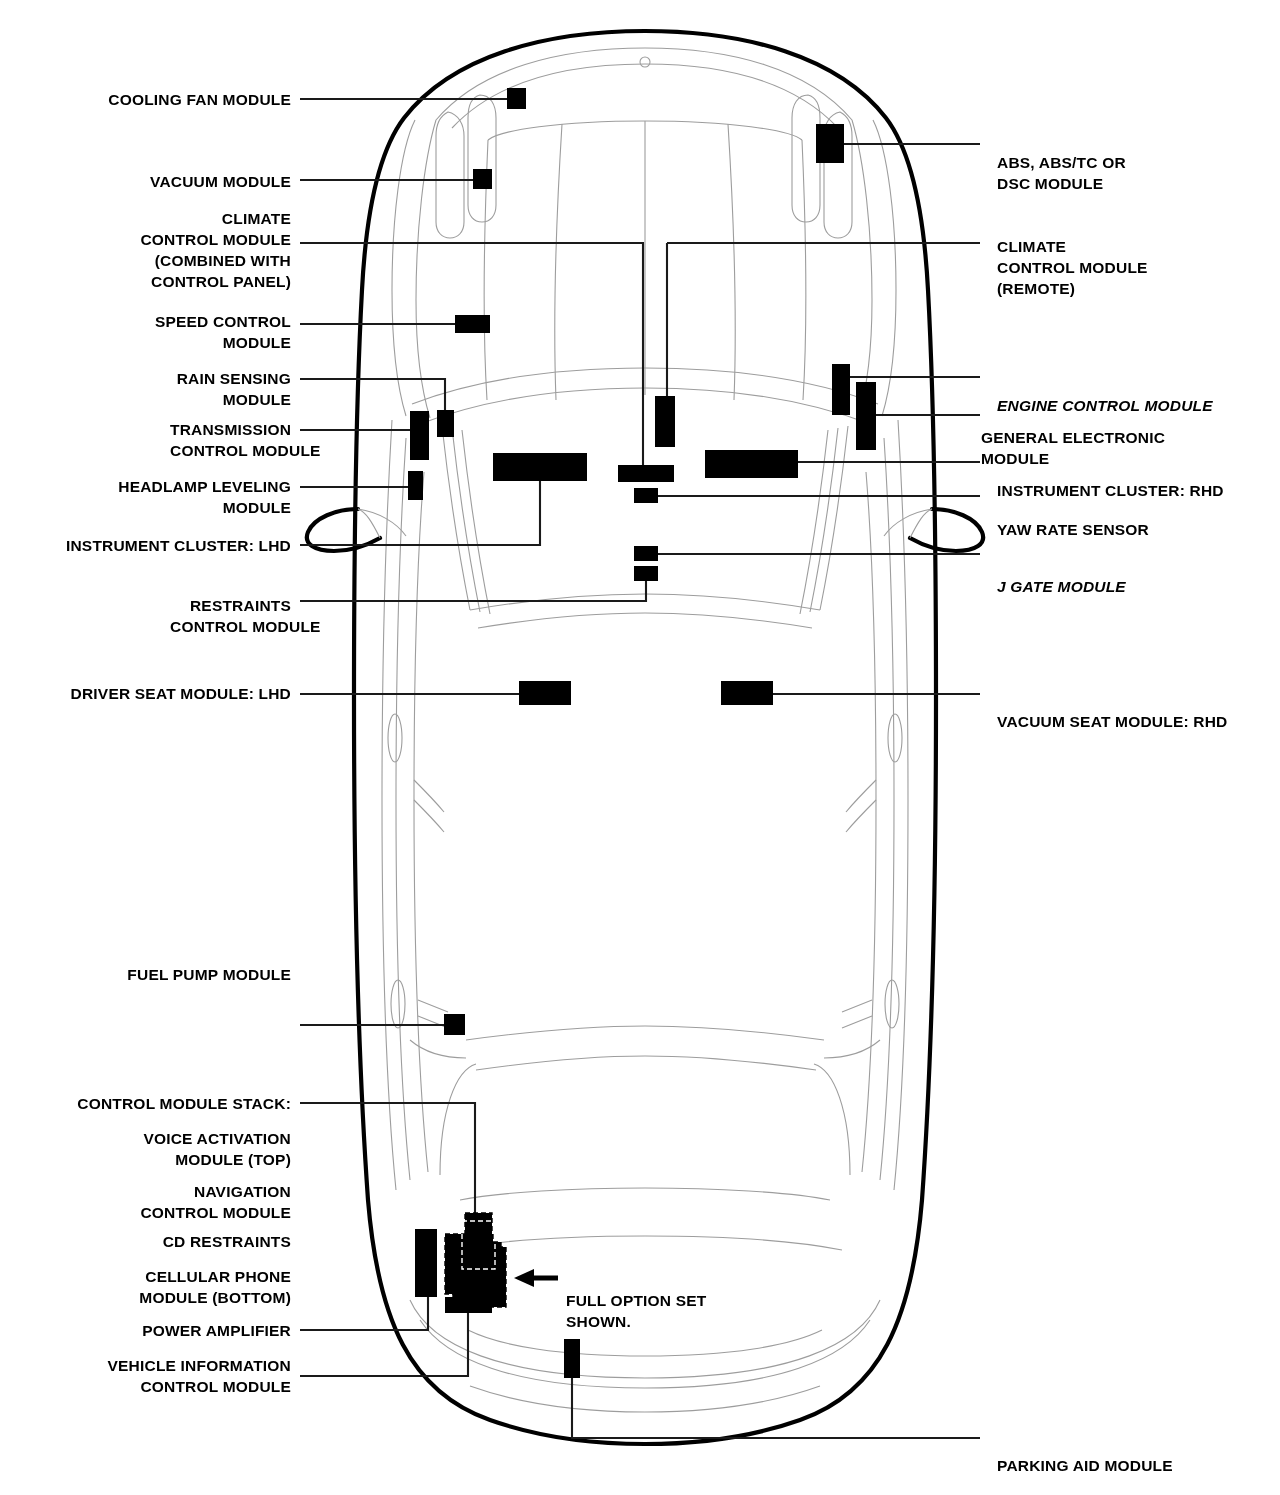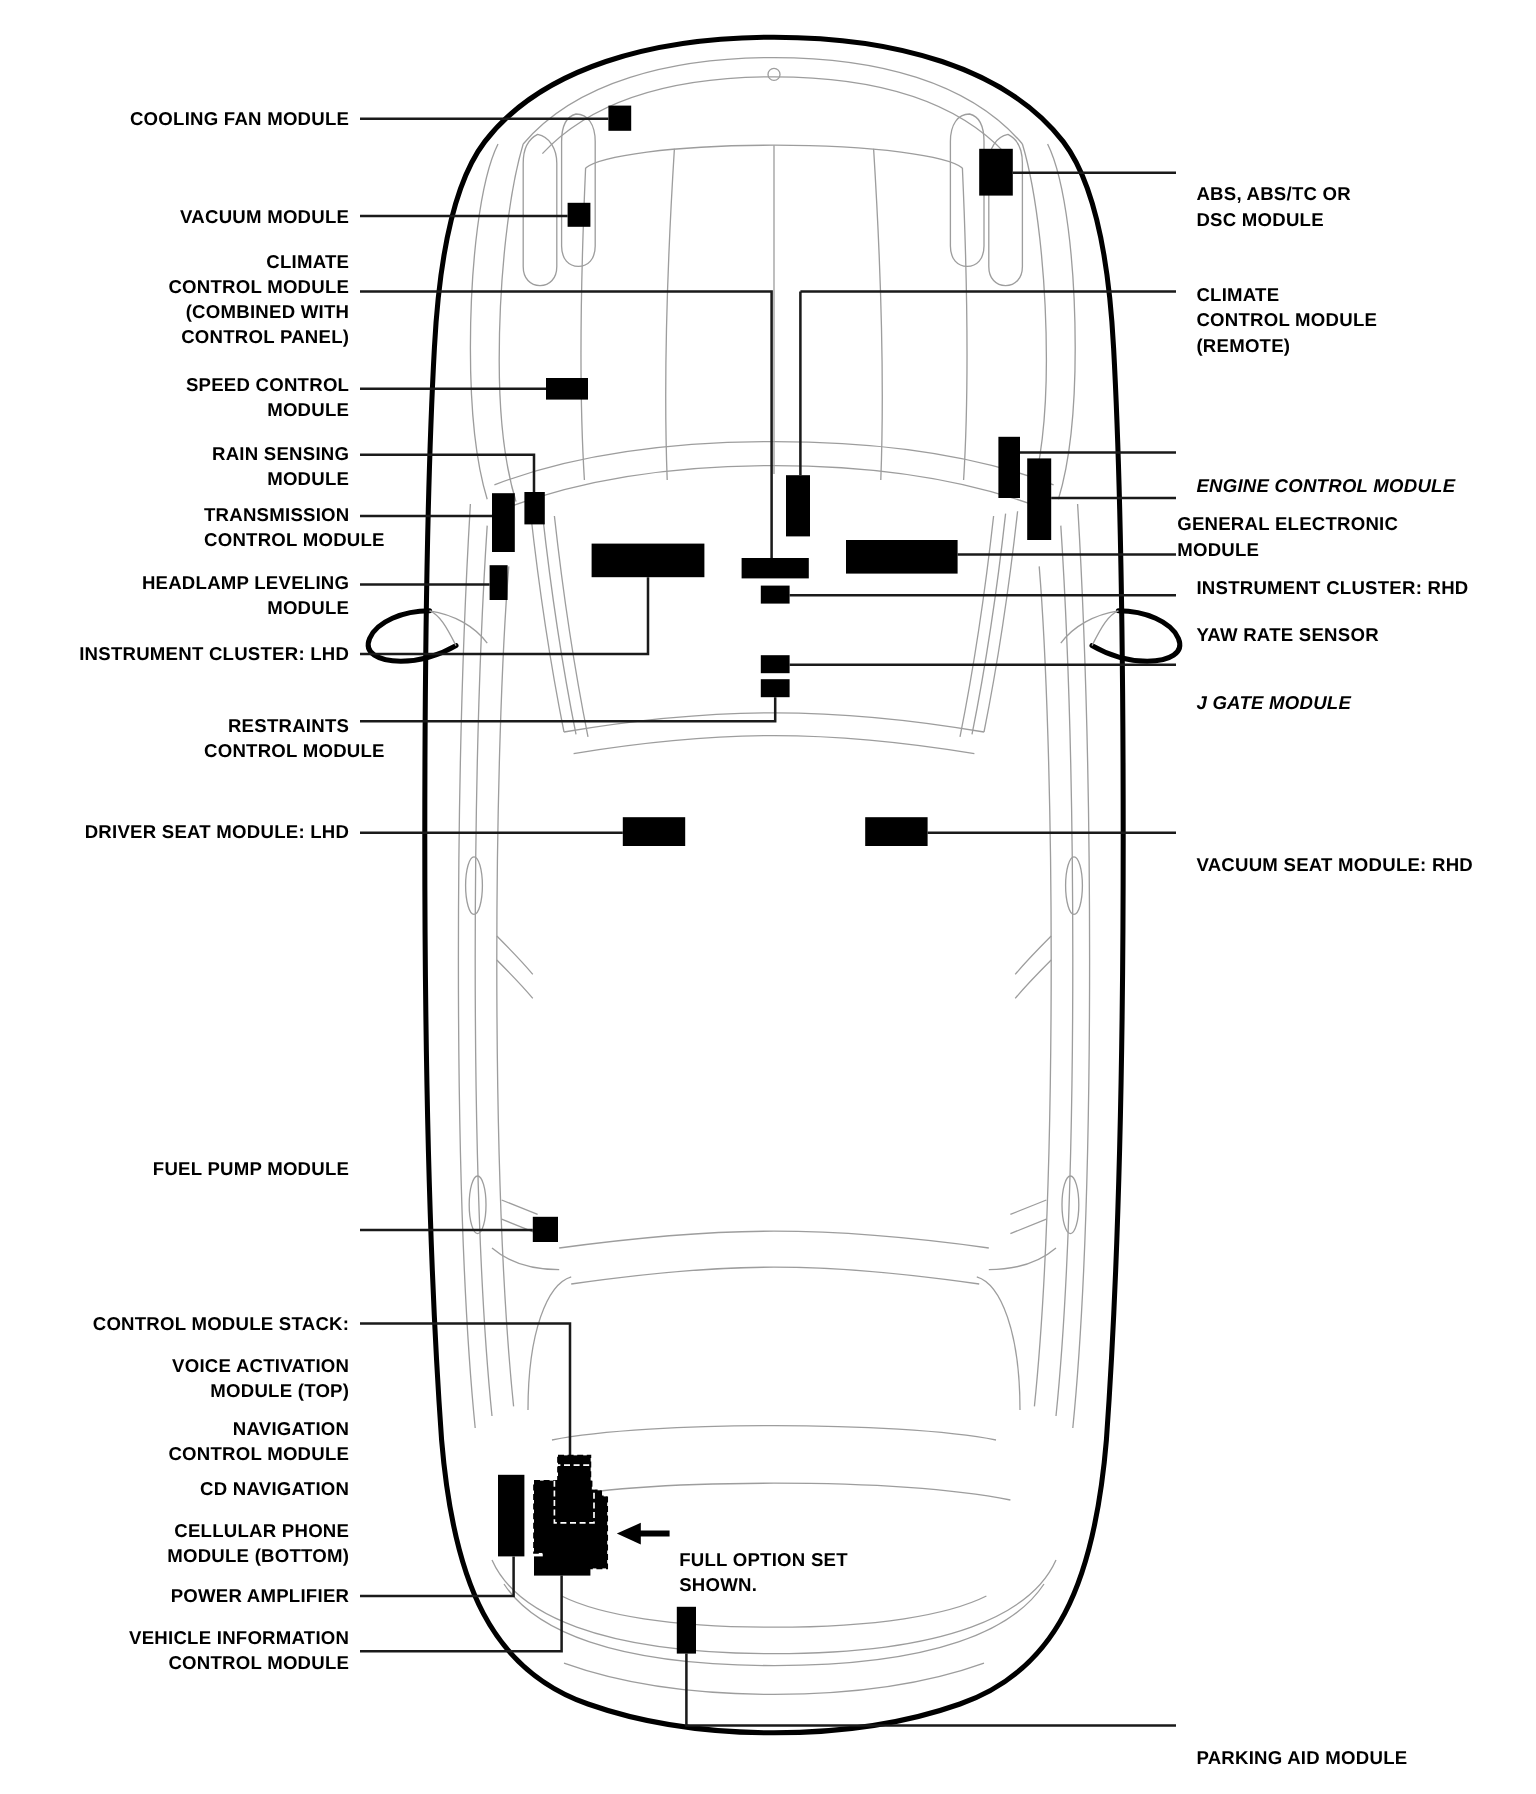--- a/index.html
+++ b/index.html
@@ -237,21 +237,21 @@
       <div class="lbl r" style="left: 59px; top: 535px; width: 232px;">INSTRUMENT CLUSTER: LHD</div>
       <div class="lbl r" style="left: 170px; top: 595px; width: 121px;">RESTRAINTS
 CONTROL MODULE</div>
       <div class="lbl r" style="left: 61px; top: 683px; width: 230px;">DRIVER SEAT MODULE: LHD</div>
       <div class="lbl r" style="left: 113px; top: 964px; width: 178px;">FUEL PUMP MODULE</div>
       <div class="lbl r" style="left: 64px; top: 1093px; width: 227px;">CONTROL MODULE STACK:</div>
       <div class="lbl r" style="left: 128px; top: 1128px; width: 163px;">VOICE ACTIVATION
 MODULE (TOP)</div>
       <div class="lbl r" style="left: 137px; top: 1181px; width: 154px;">NAVIGATION
 CONTROL MODULE</div>
-      <div class="lbl r" style="left: 132px; top: 1231px; width: 159px;">CD NAVIGATION</div>
+      <div class="lbl r" style="left: 132px; top: 1231px; width: 159px;">CD RESTRAINTS</div>
       <div class="lbl r" style="left: 133px; top: 1266px; width: 158px;">CELLULAR PHONE
 MODULE (BOTTOM)</div>
       <div class="lbl r" style="left: 135px; top: 1320px; width: 156px;">POWER AMPLIFIER</div>
       <div class="lbl r" style="left: 94px; top: 1355px; width: 197px;">VEHICLE INFORMATION
 CONTROL MODULE</div>
     </div>
   <div id="right-labels">
       <div class="lbl l" style="left: 997px; top: 124px; width: 250px;">ABS, ABS/TC OR
 DSC MODULE</div>
       <div class="lbl l" style="left: 997px; top: 208px; width: 250px;">CLIMATE

